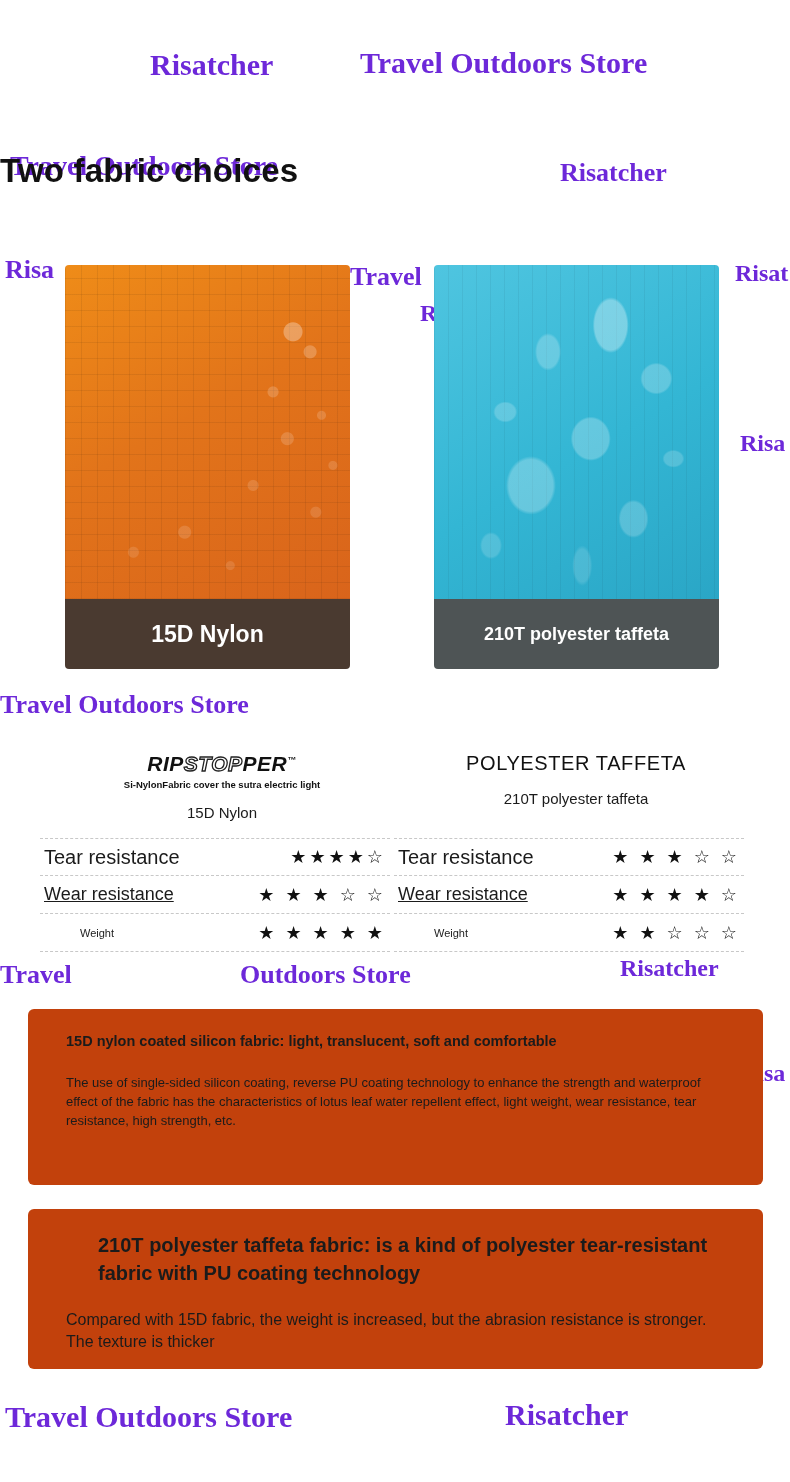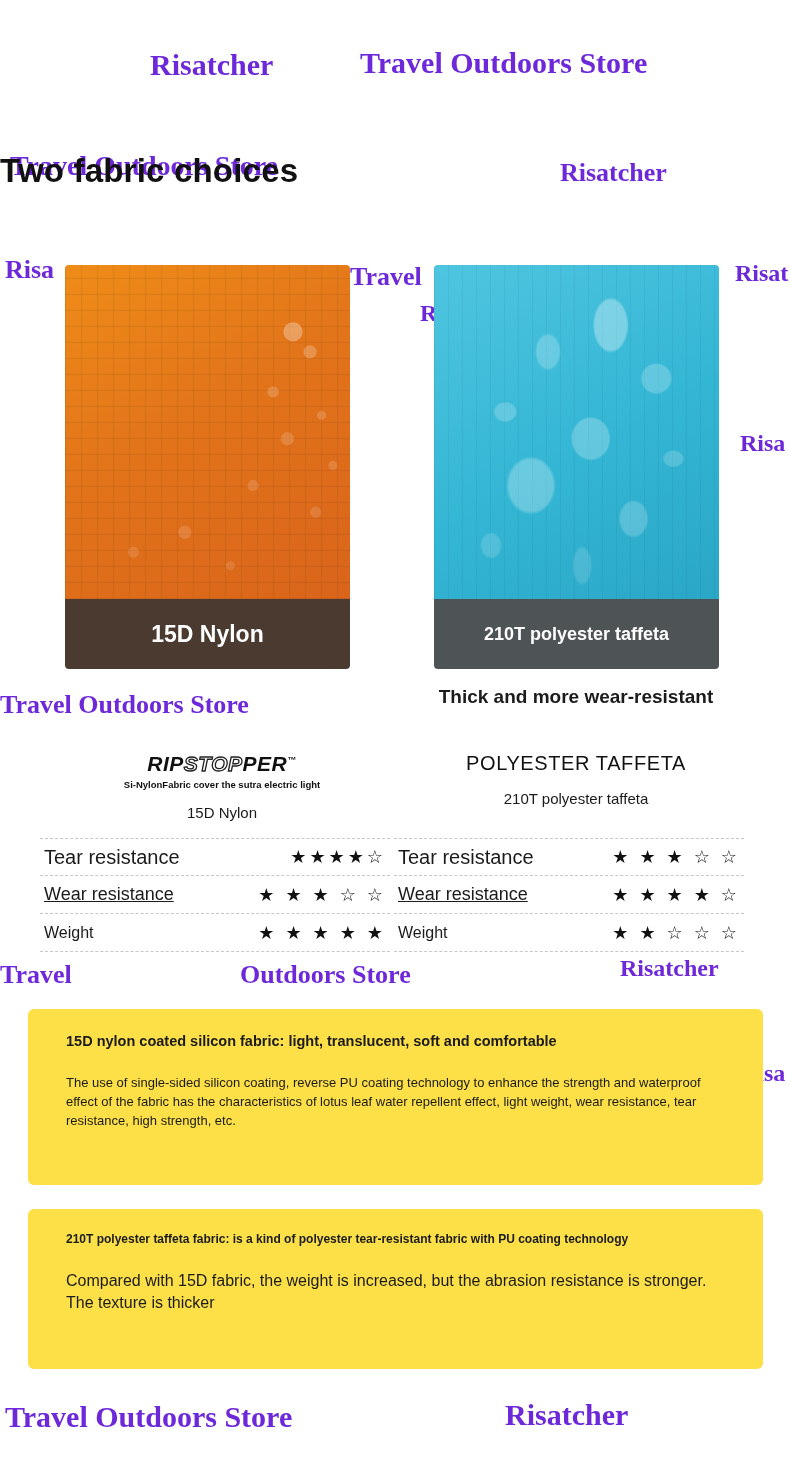--- a/index.html
+++ b/index.html
@@ -199,47 +199,47 @@
   .spec-stars {
     font-size: 18px;
     letter-spacing: 3px;
     color: #111;
     white-space: nowrap;
   }
 
   
   .spec-col .r0 .spec-label { font-size: 20px; }
   .spec-col .r1 .spec-label { font-size: 18px; text-decoration: underline; }
-  .spec-col .r2 .spec-label { font-size: 16px; }
+  .spec-col .r2 .spec-label { font-size: 11px; margin-left: 36px; }
 
   
   .panel {
     position: absolute;
     left: 28px;
     width: 735px;
-    background: #fde047;
+    background: #c2410c;
     border-radius: 6px;
     padding: 22px 38px;
   }
   .panel-1 { top: 1009px; height: 176px; }
   .panel-2 { top: 1209px; height: 160px; }
 
   .panel-head {
     font-size: 14.5px;
     font-weight: 700;
     color: #1b1b1b;
     line-height: 1.45;
   }
   .panel-body {
     margin-top: 22px;
     font-size: 13px;
     line-height: 1.45;
     color: #1b1b1b;
   }
-  .panel-2 .panel-head { font-size: 12px; line-height: 1.4; }
+  .panel-2 .panel-head { font-size: 20px; line-height: 1.4; margin-left: 32px; }
   .panel-2 .panel-body { font-size: 16px; line-height: 1.4; }
 </style>
 </head>
 <body>
 
 <div class="watermark-layer" id="wm-layer">
     <div class="wm" style="left: 150px; top: 48px; font-size: 30px;">Risatcher</div>
     <div class="wm" style="left: 360px; top: 46px; font-size: 30px;">Travel Outdoors Store</div>
     <div class="wm" style="left: 10px; top: 150px; font-size: 28px;">Travel Outdoors Store</div>
     <div class="wm" style="left: 560px; top: 158px; font-size: 26px;">Risatcher</div>
@@ -267,21 +267,20 @@
       <span>15D Nylon</span>
     </div>
   </div>
 
   <div class="card right">
     <div class="swatch swatch-blue"></div>
     <div class="card-caption cap-slate">
       <span>210T polyester taffeta</span>
     </div>
   </div>
-  <div class="card-sub right">Thick and more wear-resistant</div>
 
   <div class="brand left">
     <div class="brand-logo"><span>RIP</span><span class="hollow">STOP</span><span>PER</span><sup>™</sup></div>
     <div class="brand-tagline">Si-NylonFabric cover the sutra electric light</div>
     <div class="brand-name">15D Nylon</div>
   </div>
 
   <div class="brand right">
     <div class="brand-logo2">POLYESTER TAFFETA</div>
     <div class="brand-name">210T polyester taffeta</div>

